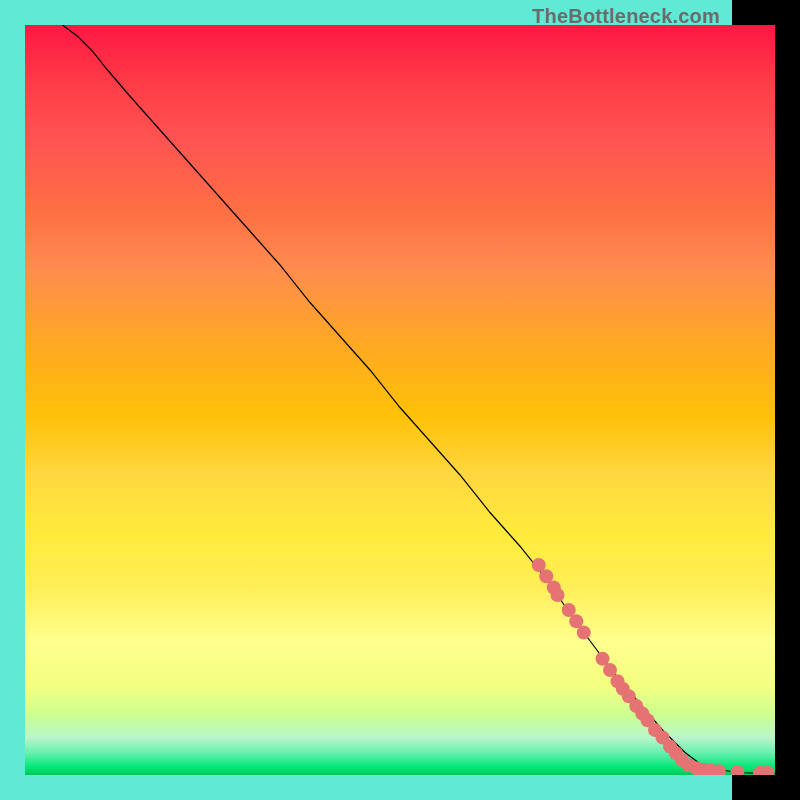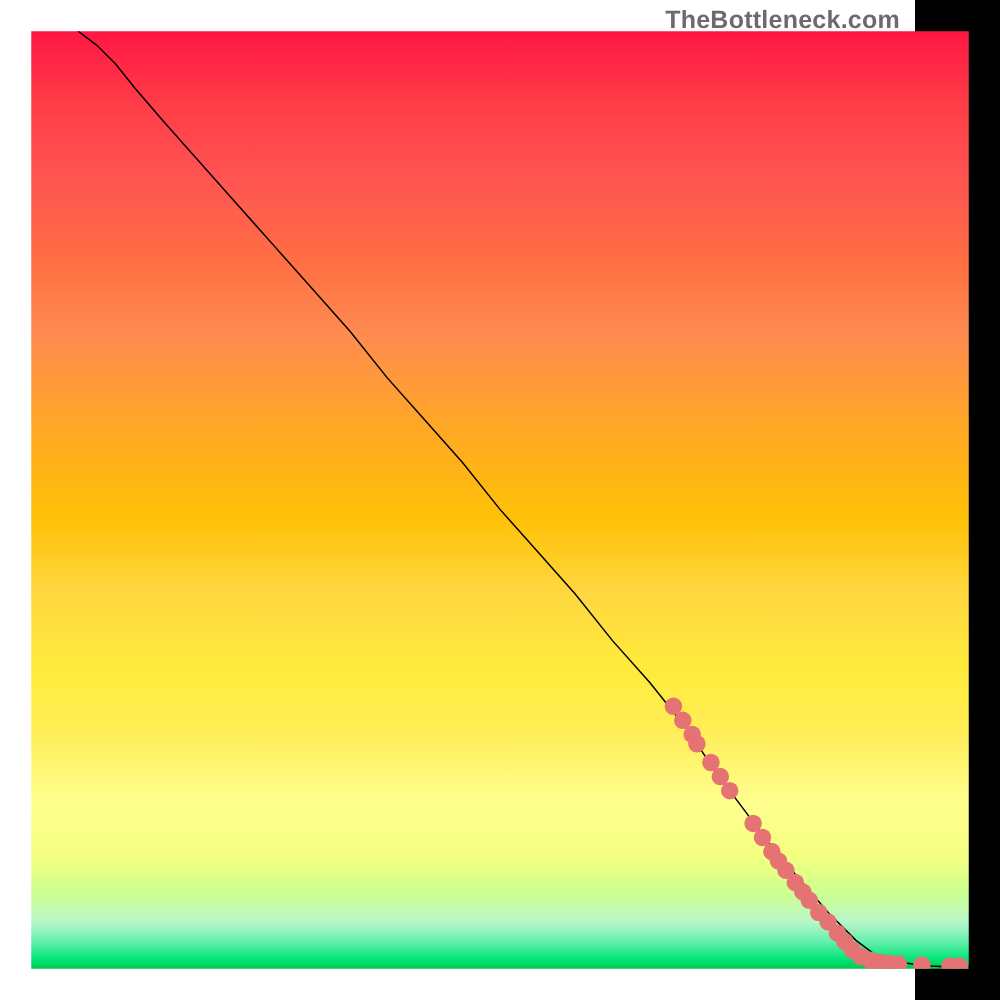--- a/index.html
+++ b/index.html
@@ -1,21 +1,21 @@
 <!DOCTYPE html>
 <html><head>
 <meta charset="utf-8">
 <style>
   * { margin: 0; padding: 0; box-sizing: border-box; }
   html, body { width: 800px; height: 800px; background: #000; overflow: hidden; }
   .stage {
     position: relative;
     width: 732px;
     height: 800px;
-    background: #ffffff;
+    background: #5eead4;
   }
   .plot-area {
     position: absolute;
     left: 25px;
     top: 25px;
     width: 750px;
     height: 750px;
     background: linear-gradient(
       to bottom,
       #ff1744 0%,

